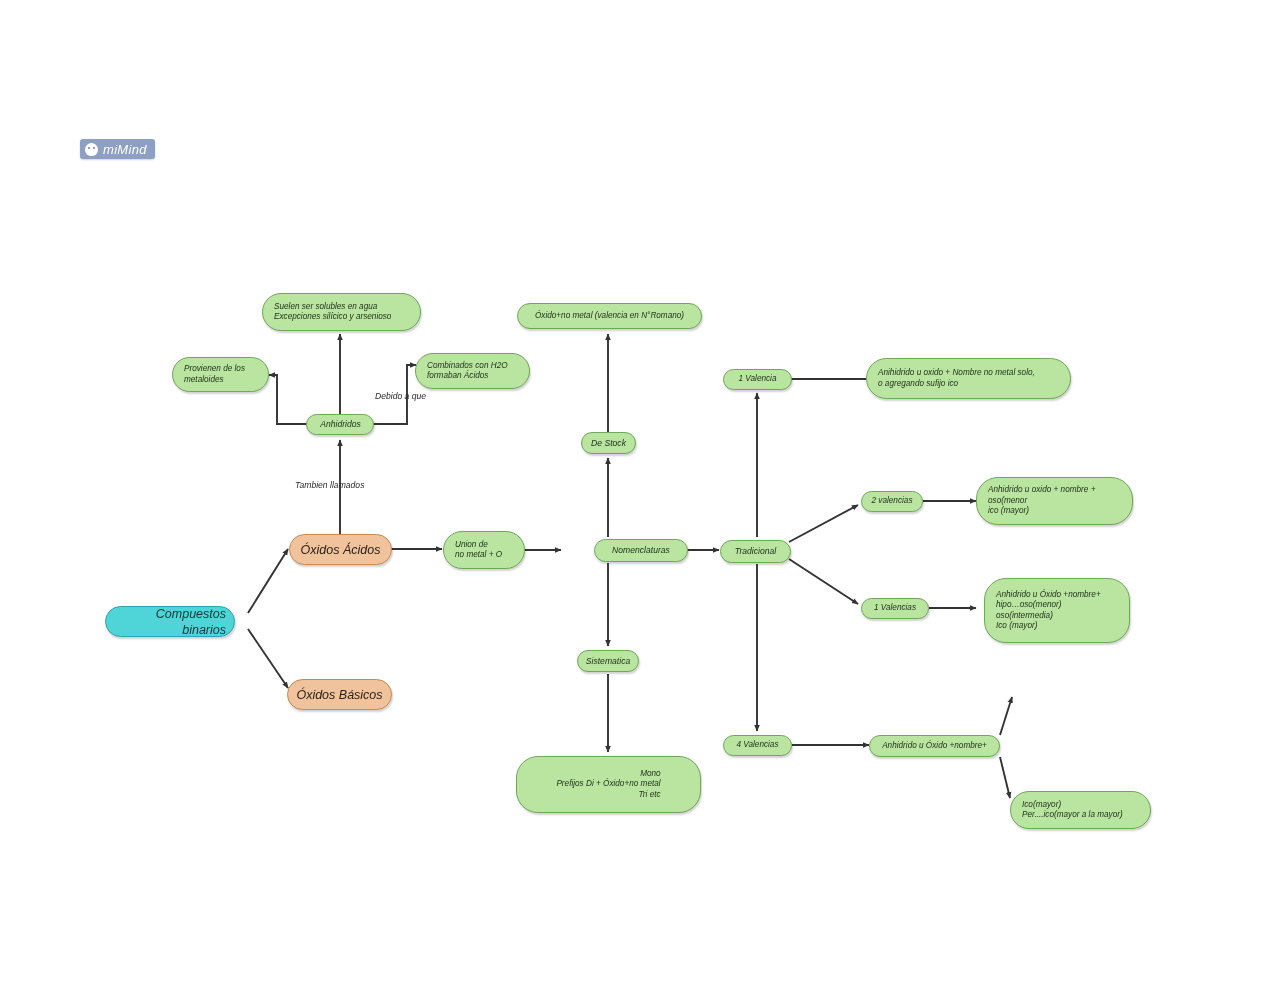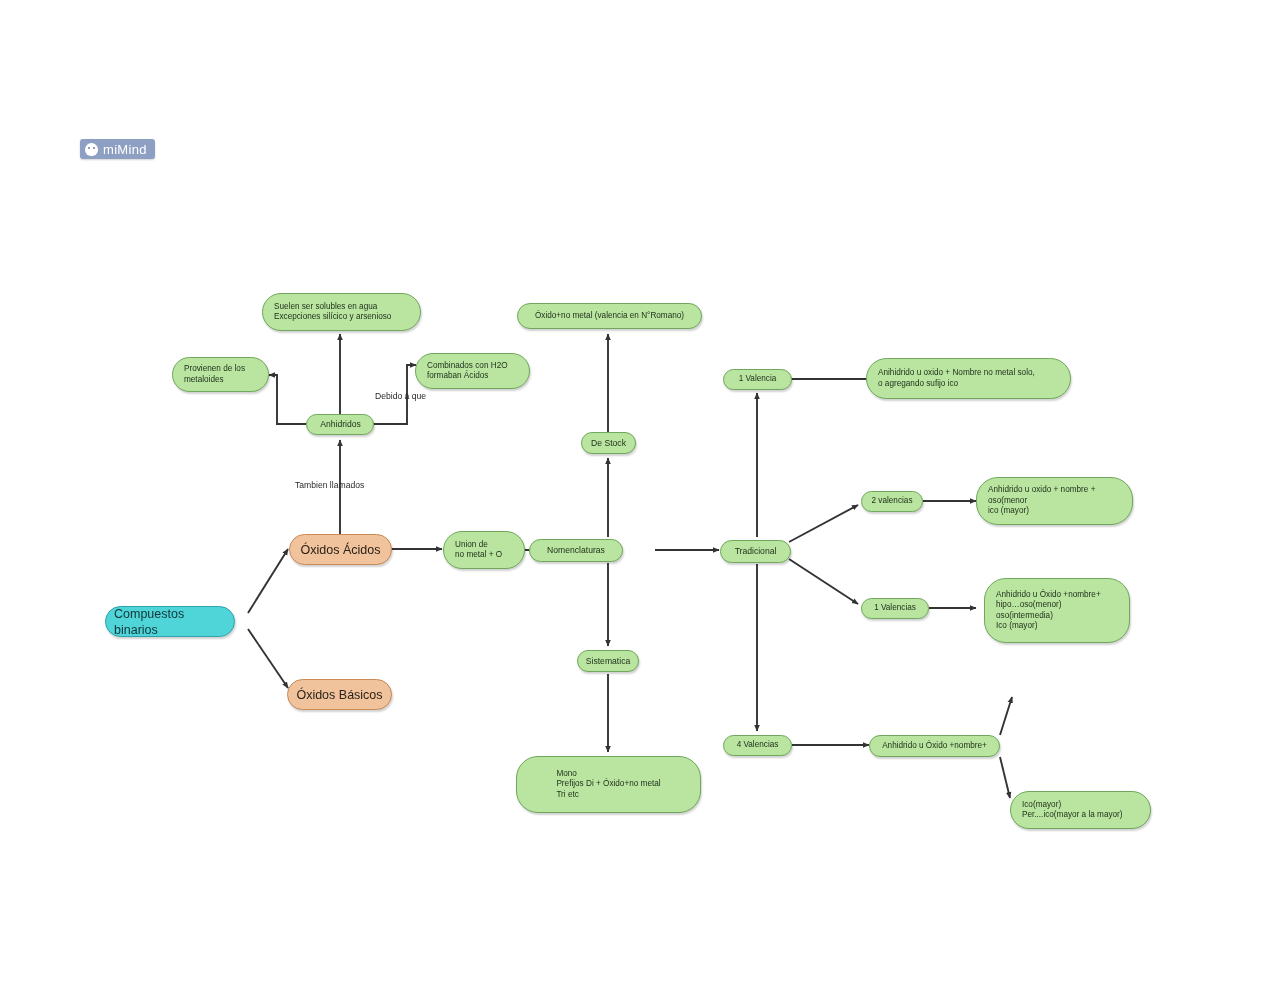--- a/index.html
+++ b/index.html
@@ -18,20 +18,21 @@
   }
 
   
   #canvas {
     position: absolute;
     left: 0;
     top: 0;
     width: 1244px;
     height: 989px;
     background: #ffffff;
+    font-style: italic;
   }
 
   
   #logo {
     position: absolute;
     left: 80px;
     top: 139px;
     height: 20px;
     display: flex;
     align-items: center;
@@ -79,21 +80,21 @@
     pointer-events: none;
   }
 
   
   .node {
     position: absolute;
     box-sizing: border-box;
     display: flex;
     align-items: center;
     justify-content: center;
-    text-align: left;
+    text-align: right;
     border-radius: 999px;
     border: 1px solid #6fa85a;
     background: #b9e5a0;
     color: #23331d;
     box-shadow: 1px 2px 2px rgba(0,0,0,0.18);
     padding: 3px 8px;
     line-height: 1.28;
     white-space: pre-line;
     user-select: none;
   }
@@ -213,21 +214,21 @@
 
   <div class="node green left-align f8" style="left:172px; top:357px; width:97px; height:35px;">Provienen de los
 metaloides</div>
 
   <div class="node green left-align f8" style="left:415px; top:353px; width:115px; height:36px;">Combinados con H2O
 formaban Ácidos</div>
 
   <div class="node green left-align f8" style="left:443px; top:531px; width:82px; height:38px;">Union de
 no metal + O</div>
 
-  <div class="node green f85" style="left:529px; top:539px; width:94px; height:23px;">Nomenclaturas</div>
+  <div class="node green f85" style="left:594px; top:539px; width:94px; height:23px;">Nomenclaturas</div>
 
   <div class="node green f85" style="left:581px; top:432px; width:55px; height:22px;">De Stock</div>
   <div class="node green f8" style="left:517px; top:303px; width:185px; height:26px;">Óxido+no metal (valencia en N°Romano)</div>
 
   <div class="node green f85" style="left:577px; top:650px; width:62px; height:22px;">Sistematica</div>
   <div class="node green big f8" style="left:516px; top:756px; width:185px; height:57px;">Mono
 Prefijos Di + Óxido+no metal
 Tri etc</div>
 
   <div class="node green f85" style="left:720px; top:540px; width:71px; height:23px;">Tradicional</div>

